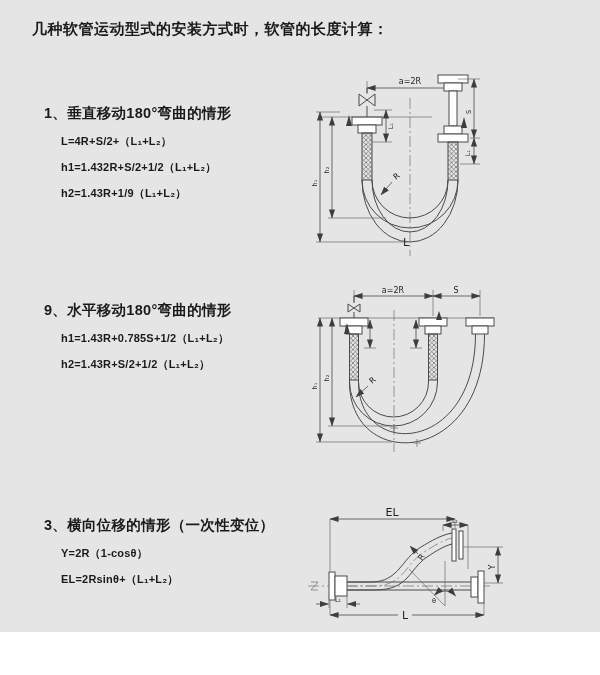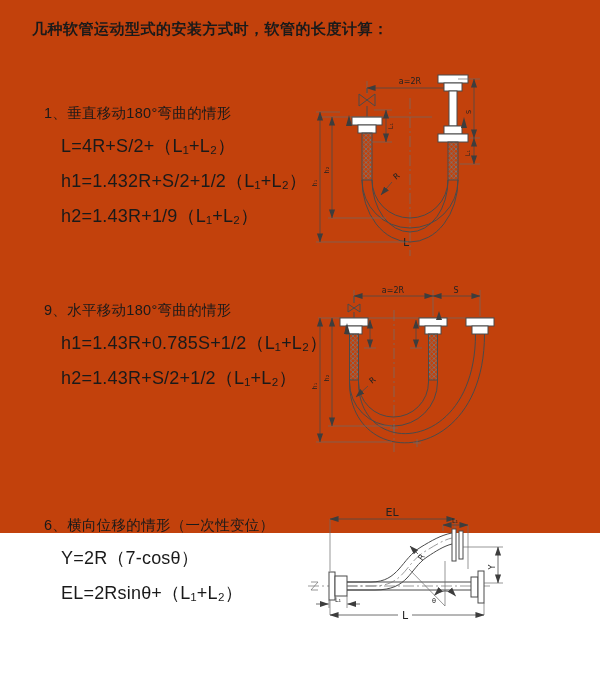--- a/index.html
+++ b/index.html
@@ -1,22 +1,22 @@
 <!DOCTYPE html>
 <html><head>
 <meta charset="utf-8">
 <style>
   * { margin:0; padding:0; box-sizing:border-box; }
   html,body { width:600px; height:675px; background:#ffffff; overflow:hidden;
               font-family:"Liberation Sans","DejaVu Sans",sans-serif; color:#1a1a1a; }
-  .page { position:relative; width:600px; height:533px; background:#c2410c; }
+  .page { position:relative; width:600px; height:632px; background:#e5e5e5; }
   .title { position:absolute; left:32px; top:20px; font-size:15px; font-weight:700; letter-spacing:0.5px; }
   .sec { position:absolute; left:44px; width:280px; }
-  .sec .heading { font-size:14.5px; font-weight:400; letter-spacing:0.3px; }
-  .sec .formula { margin:11px 0 0 17px; font-size:18px; font-weight:400; letter-spacing:0.2px; white-space:nowrap; }
+  .sec .heading { font-size:14.5px; font-weight:700; letter-spacing:0.3px; }
+  .sec .formula { margin:11px 0 0 17px; font-size:11px; font-weight:700; letter-spacing:0.2px; white-space:nowrap; }
   svg.diag { position:absolute; overflow:visible; }
   svg .ln   { stroke:#4a4a4a; stroke-width:1; fill:none; }
   svg .thin { stroke:#6a6a6a; stroke-width:0.7; fill:none; }
   svg .dimln{ stroke:#4a4a4a; stroke-width:0.8; fill:none; }
   svg .cl   { stroke:#707070; stroke-width:0.7; fill:none; stroke-dasharray:11 3 2 3; }
   svg .part { fill:#ffffff; stroke:#4a4a4a; stroke-width:1; }
   svg .braidr{ fill:url(#braid); stroke:#4a4a4a; stroke-width:1; }
   svg .arrfill { fill:#3d3d3d; stroke:none; }
   svg text.dlab { fill:#222; font-family:"DejaVu Sans",sans-serif; font-size:8px; }
   svg text.big  { font-size:11px; }
@@ -200,22 +200,22 @@
       <line class="dimln" x1="108" y1="38" x2="108" y2="66" marker-start="url(#ar)" marker-end="url(#ar)"></line>
       <line class="thin" x1="56" y1="66" x2="68" y2="66"></line>
       <line class="thin" x1="102" y1="66" x2="114" y2="66"></line>
     </g>
 
     <path class="arrfill" d="M36,52 L39,41 L42,52 Z"></path>
     <path class="arrfill" d="M128,38 L131,29 L134,38 Z"></path>
   </svg>
 
   <section class="sec" style="top:516px">
-    <h2 class="heading">6、横向位移的情形（一次性变位）</h2>
-    <p class="formula">Y=2R（7-cosθ）</p>
+    <h2 class="heading">3、横向位移的情形（一次性变位）</h2>
+    <p class="formula">Y=2R（1-cosθ）</p>
     <p class="formula">EL=2Rsinθ+（L₁+L₂）</p>
   </section>
 
   <svg class="diag" style="left:305px;top:503px" width="292" height="125" viewBox="0 0 292 125">
     <line class="cl" x1="3" y1="83" x2="186" y2="83"></line>
     <path class="thin" d="M6,79 L13,79 L6,87 L13,87"></path>
 
     <g>
       <rect class="part" x="24" y="69" width="6" height="28"></rect>
       <rect class="part" x="30" y="73" width="12" height="20"></rect>

